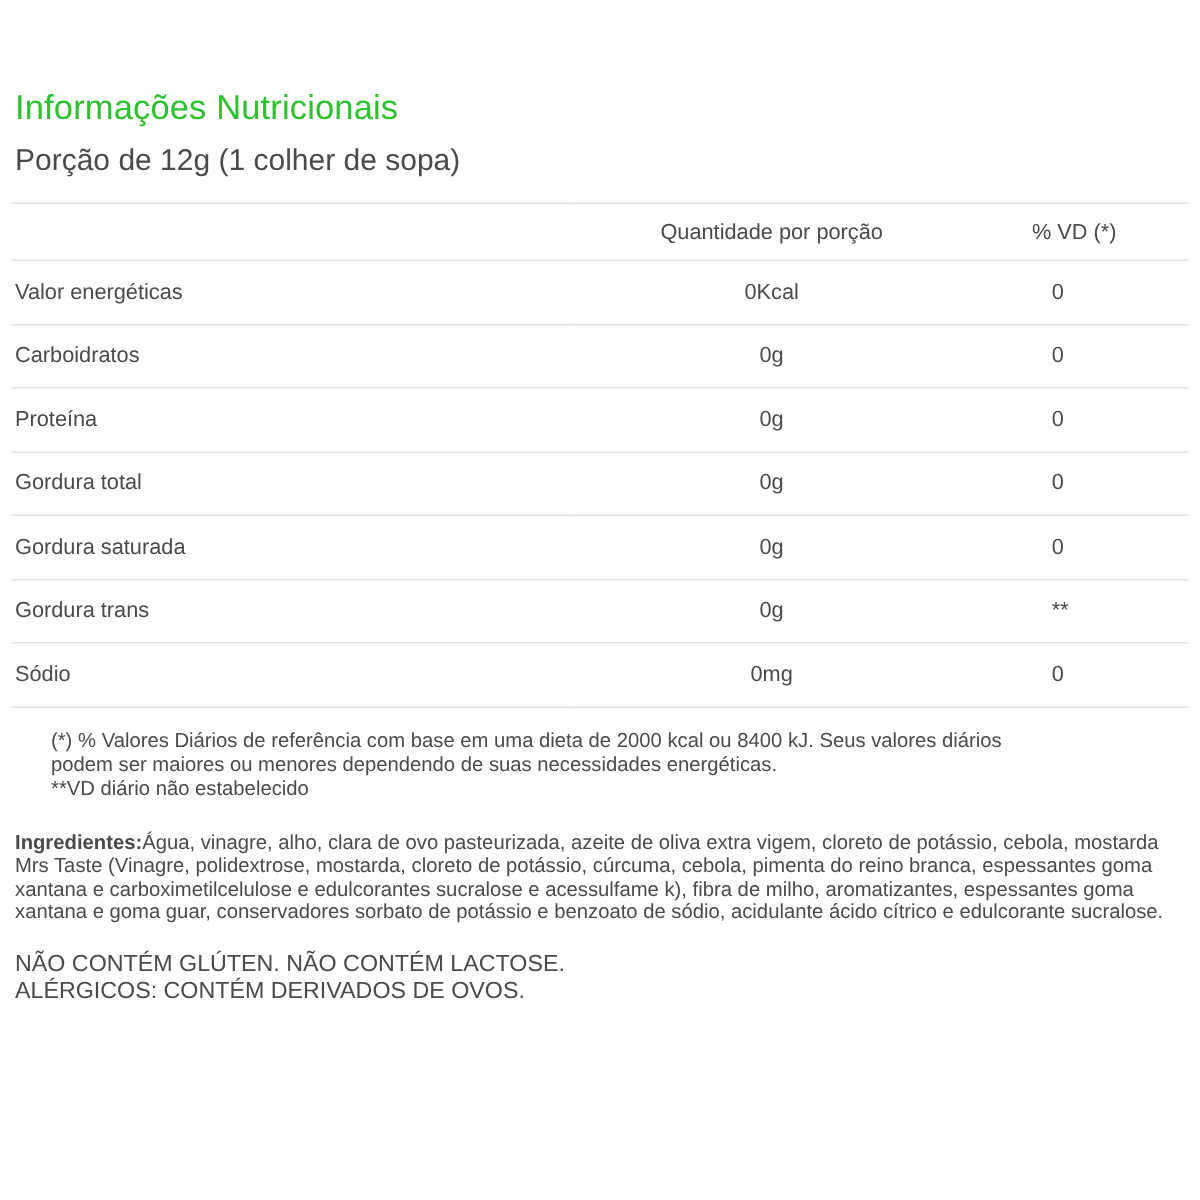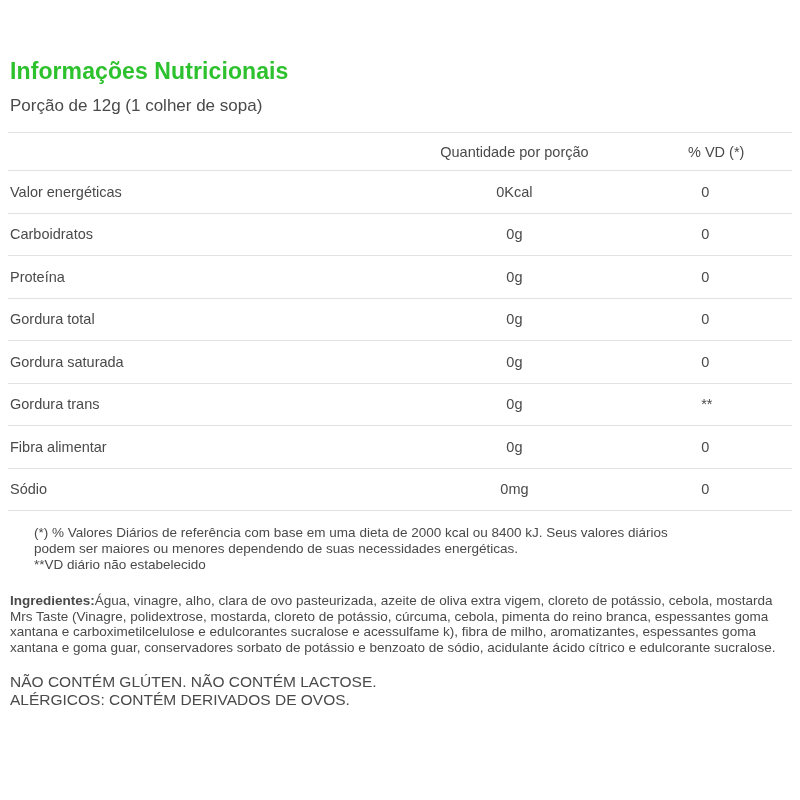--- a/index.html
+++ b/index.html
@@ -17,27 +17,27 @@
   .page {
     position: relative;
     width: 800px;
     height: 800px;
     box-sizing: border-box;
     padding: 0 8px;
   }
   .title {
     color: #2ec12e;
     font-size: 23px;
-    font-weight: 700;
+    font-weight: 400;
     margin: 58px 0 0 0;
     padding-left: 2px;
     letter-spacing: 0.1px;
   }
   .portion {
-    font-size: 17px;
+    font-size: 20px;
     color: #4a4a4a;
     margin: 11px 0 0 0;
     padding-left: 2px;
   }
   .nut-table {
     width: 100%;
     border-collapse: collapse;
     margin-top: 16px;
     table-layout: fixed;
   }
@@ -157,29 +157,20 @@
       <tr>
         <td class="col-name">Gordura trans</td>
         <td class="col-qty">
             <span class="qty-inner">0g</span>
           </td>
         <td class="col-vd">
             <span class="vd-inner">**</span>
           </td>
       </tr>
       <tr>
-        <td class="col-name">Fibra alimentar</td>
-        <td class="col-qty">
-            <span class="qty-inner">0g</span>
-          </td>
-        <td class="col-vd">
-            <span class="vd-inner">0</span>
-          </td>
-      </tr>
-      <tr>
         <td class="col-name">Sódio</td>
         <td class="col-qty">
             <span class="qty-inner">0mg</span>
           </td>
         <td class="col-vd">
             <span class="vd-inner">0</span>
           </td>
       </tr>
     </tbody>
   </table>

